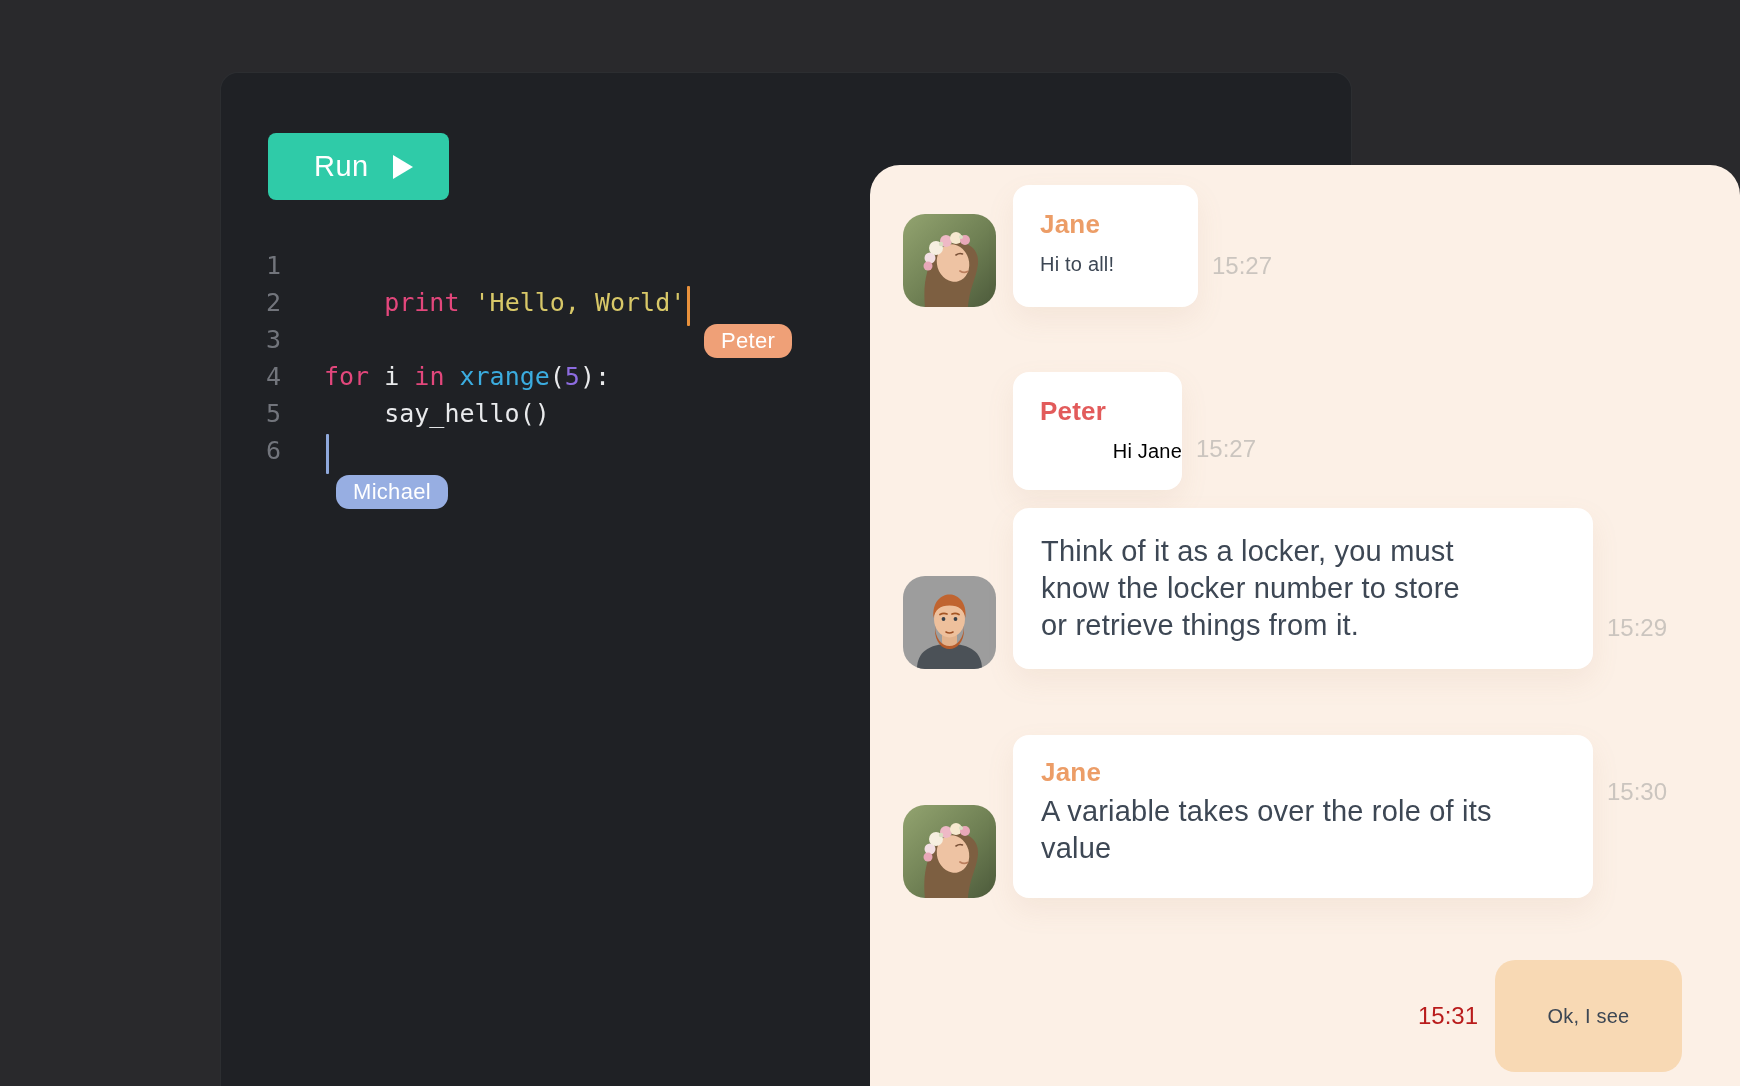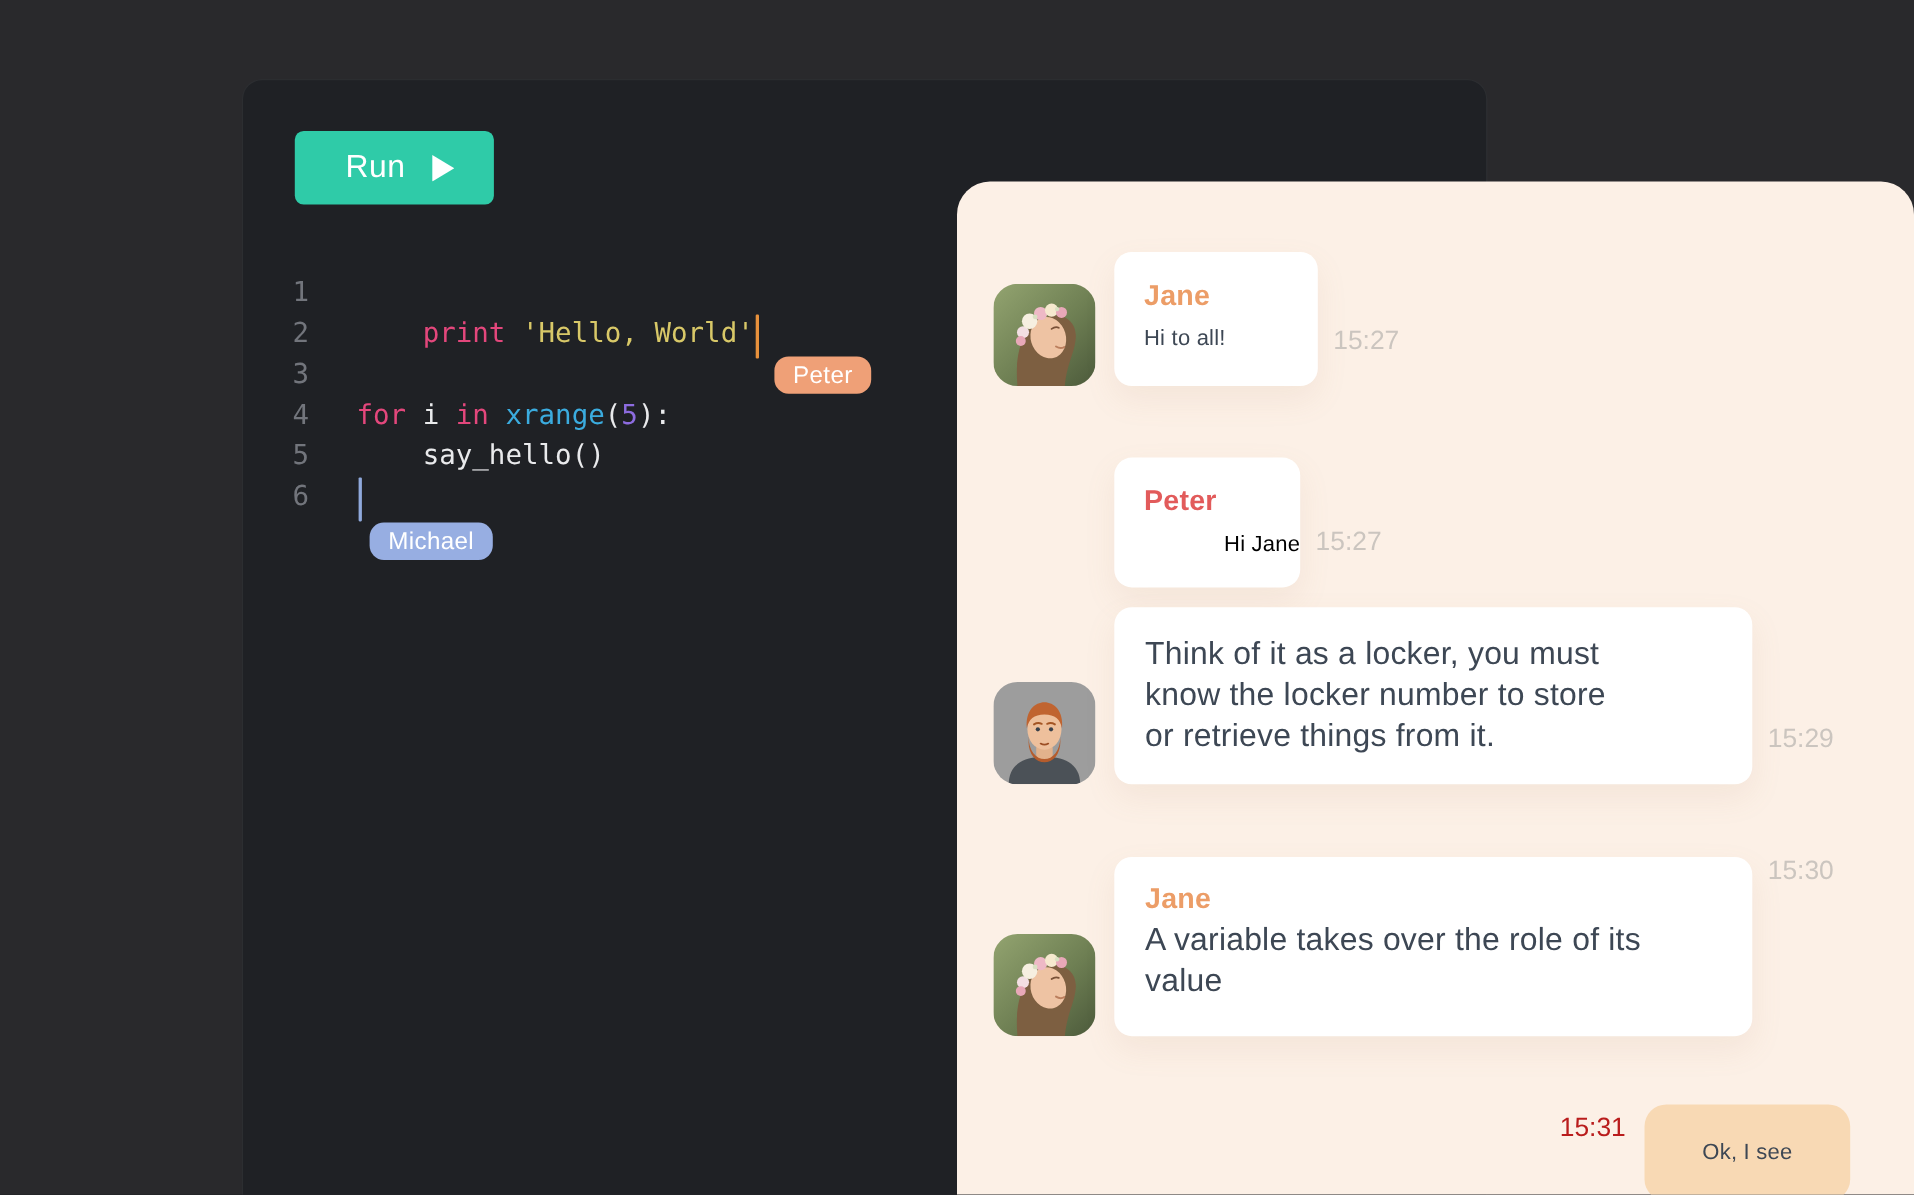--- a/index.html
+++ b/index.html
@@ -57,42 +57,41 @@
   .row-4{top:795px;justify-content:flex-end;padding-right:58px;align-items:center;}
   .avatar{
     width:93px;height:93px;border-radius:22px;overflow:hidden;flex:none;
     margin-right:17px;
   }
   .avatar svg{display:block;width:100%;height:100%;}
   .avatar-spacer{width:110px;flex:none;}
   .bubble{
     background:#ffffff;border-radius:16px;box-sizing:border-box;flex:none;
     box-shadow:0 12px 28px rgba(176,136,104,0.10);
-    margin-top:44px;
   }
   .b0{width:185px;min-height:122px;padding:23px 0 0 27px;}
   .b1{width:169px;min-height:118px;padding:23px 0 0 27px;}
   .b2{width:580px;min-height:161px;padding:25px 0 0 28px;}
   .b3{width:580px;min-height:163px;padding:21px 0 0 28px;}
-  .b4{width:187px;height:88px;display:flex;align-items:center;justify-content:center;
+  .b4{width:187px;height:112px;display:flex;align-items:center;justify-content:center;
       border-radius:20px;box-shadow:none;}
   .msg-author{font-size:26px;font-weight:700;line-height:32px;margin-bottom:5px;letter-spacing:0.2px;}
   .msg-text{color:#3d4754;font-weight:500;white-space:pre-line;letter-spacing:0.2px;}
   .t-lg{font-size:20px;line-height:38px;}
   .t-md{font-size:29px;line-height:37px;}
   .time{color:#cbc5bf;font-size:24px;flex:none;}
   .row-0 .time,.row-1 .time,.row-2 .time{align-self:flex-end;margin-bottom:27px;margin-left:14px;}
   .row-3 .time{align-self:flex-start;margin-top:43px;margin-left:14px;}
   .row-4 .time{margin-right:17px;}
 </style>
 </head>
 <body style="background: rgb(41, 41, 44);">
 
 <div class="editor-panel" style="background: rgb(31, 33, 37);">
-  <button class="run-btn" style="background: rgb(47, 203, 168);">
+  <button class="run-btn" style="background: rgb(47, 203, 168); margin-top: 14px;">
     <span>Run</span>
     <span>
       <svg width="21" height="24" viewBox="0 0 21 24">
           <polygon points="1,0 21,12 1,24" fill="#ffffff"></polygon>
         </svg>
     </span>
   </button>
 
   <div class="code-area" id="code-lines">
       <div class="code-row">

